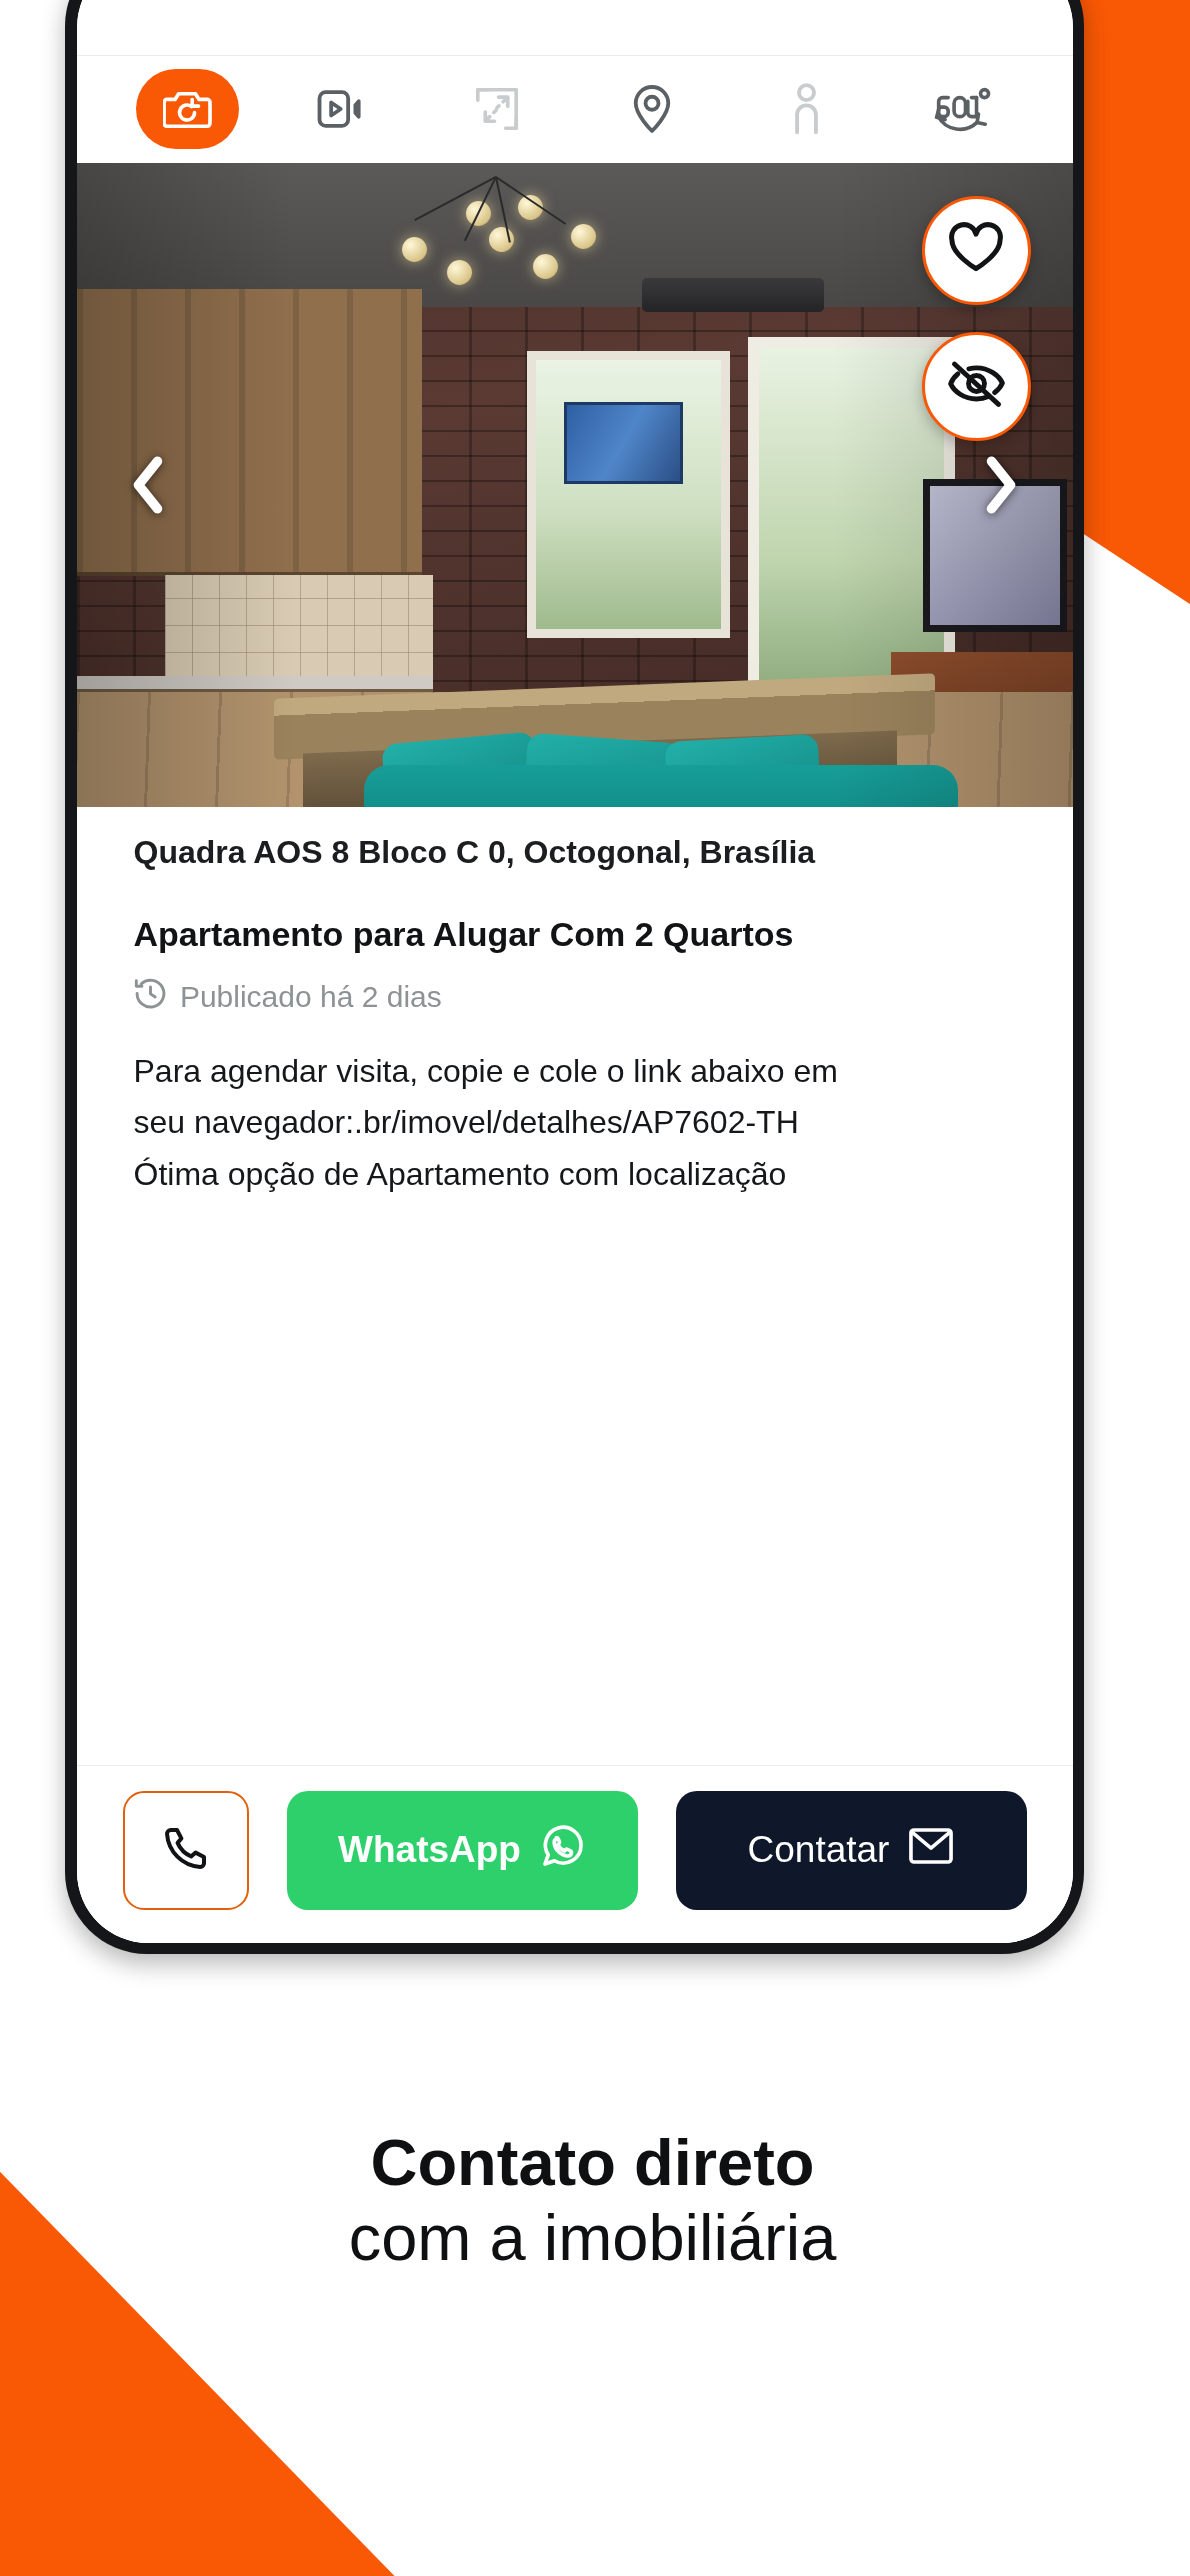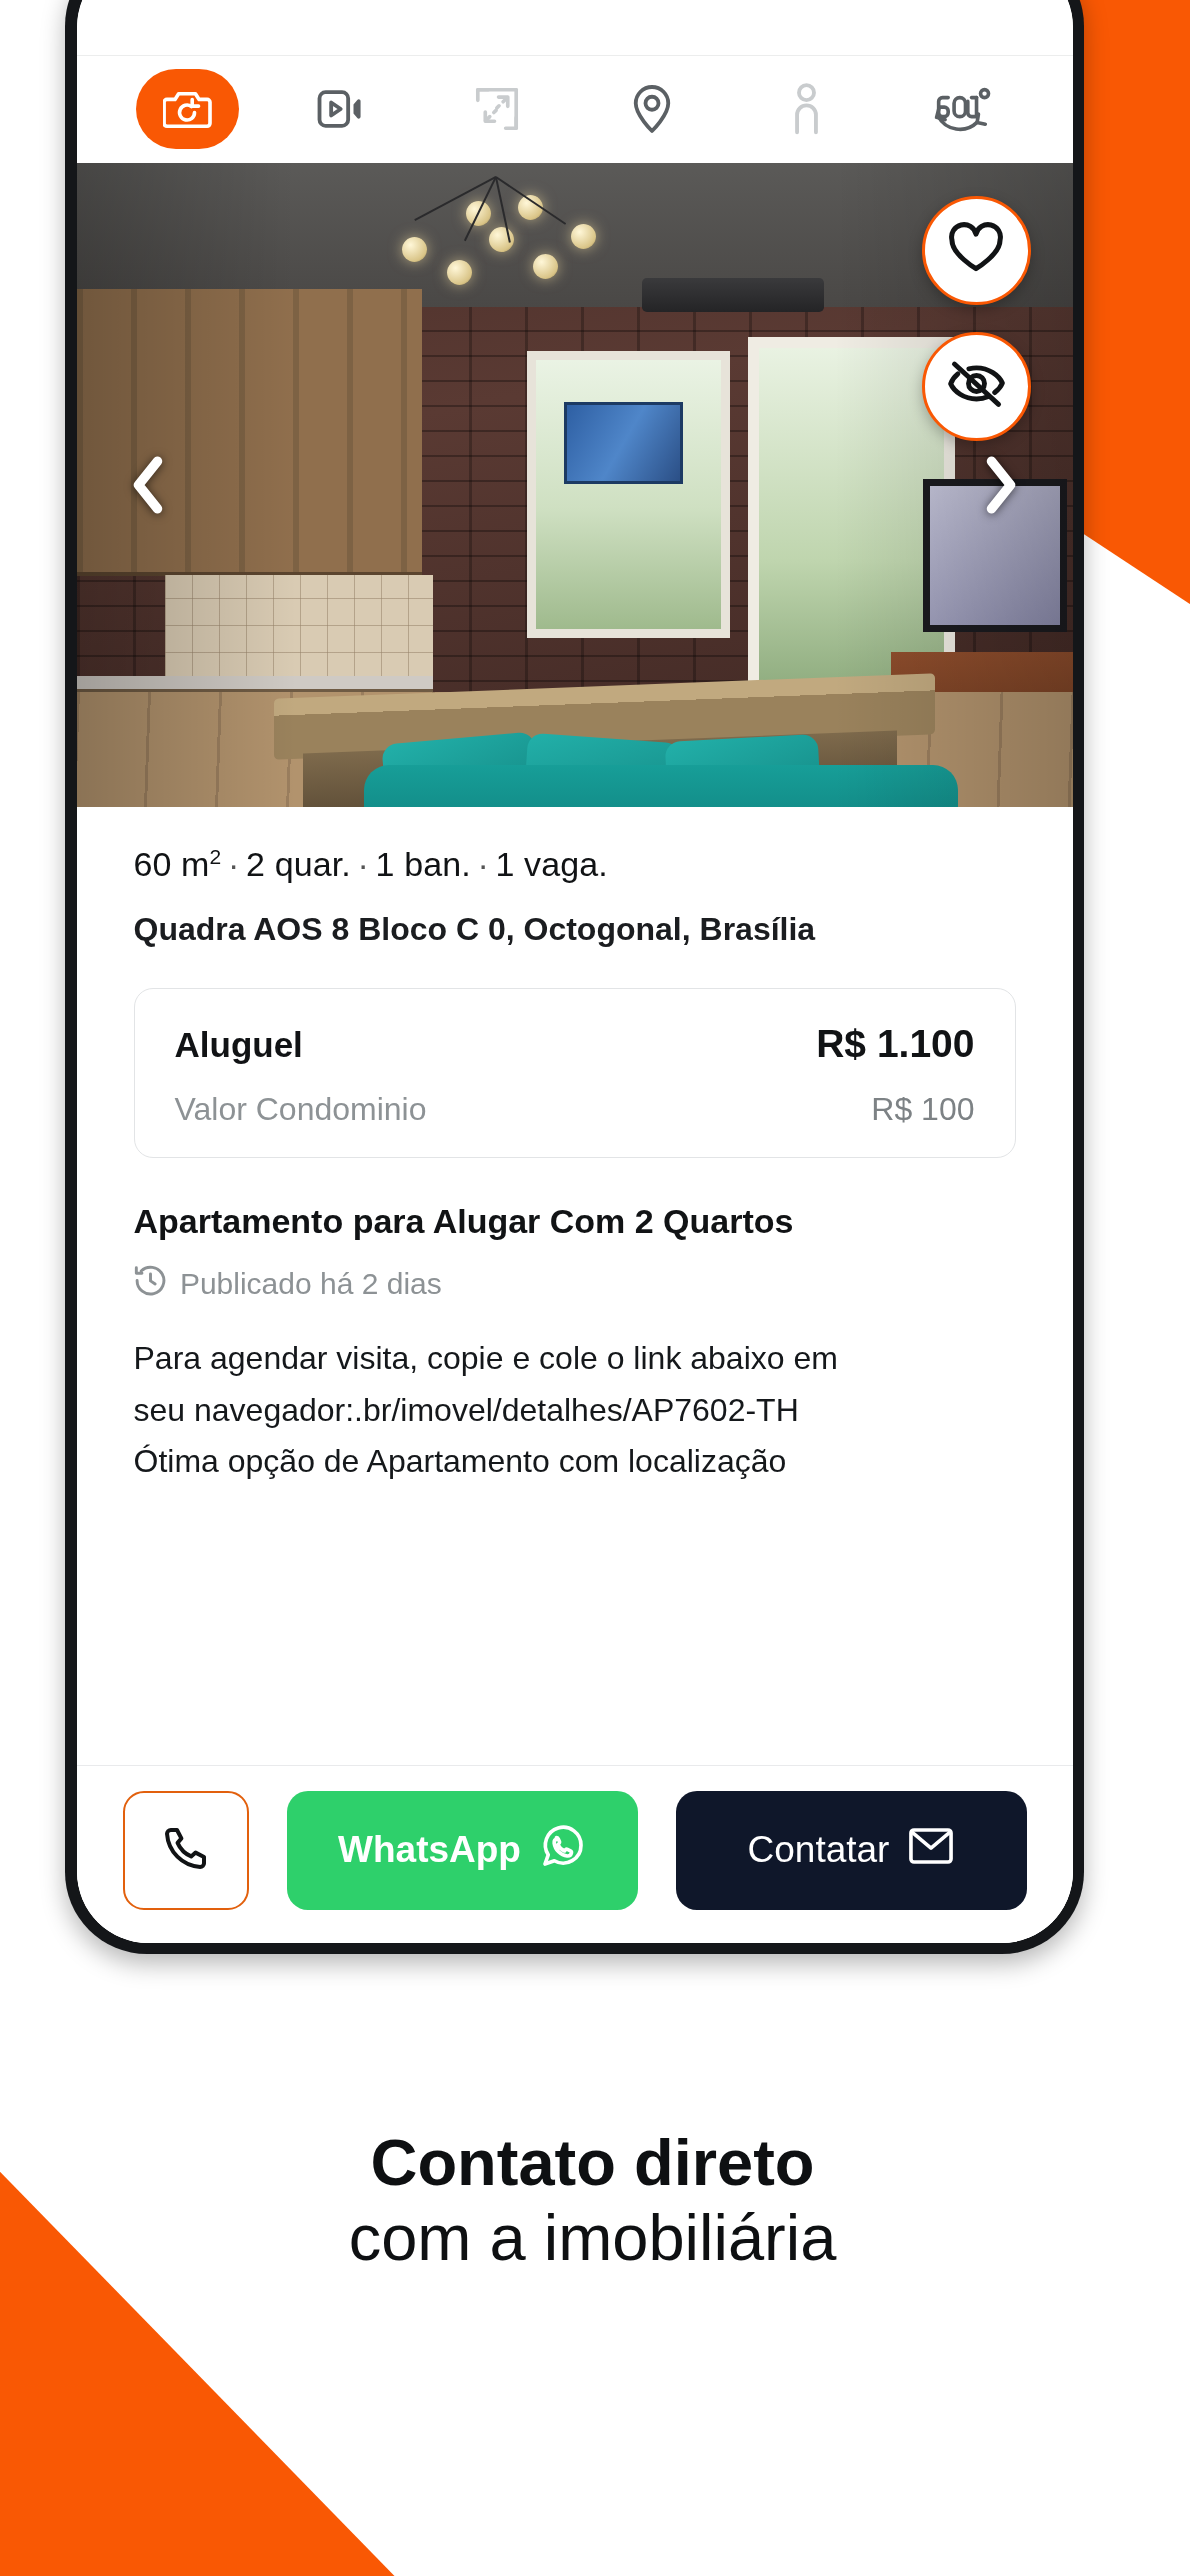--- a/index.html
+++ b/index.html
@@ -441,36 +441,23 @@
                   <circle cx="15" cy="13.2" r="4.2"></circle>
                   <path d="M3.4 3 26.6 24.2"></path>
                 </svg>
               </span>
             </div>
           </div>
         </div>
 
         <div class="details">
 
-          <div class="specs">
-            <span>60 m</span><sup>2</sup><span class="dot">·</span><span>2 quar.</span><span class="dot">·</span><span>1 ban.</span><span class="dot">·</span><span>1 vaga.</span>
-          </div>
 
           <div class="address">Quadra AOS 8 Bloco C 0, Octogonal, Brasília</div>
 
-          <div class="price-card">
-            <div class="price-row">
-              <span class="price-label">Aluguel</span>
-              <span class="price-value">R$ 1.100</span>
-            </div>
-            <div class="price-row">
-              <span class="price-sub-label">Valor Condominio</span>
-              <span class="price-sub-value">R$ 100</span>
-            </div>
-          </div>
 
           <div class="listing-title">Apartamento para Alugar Com 2 Quartos</div>
 
           <div class="published">
             <span>
               <svg width="33" height="33" viewBox="0 0 17 17" fill="none" stroke="#8d9295" stroke-width="1.5" stroke-linecap="round" stroke-linejoin="round">
                 <path d="M1.6 8.5a6.9 6.9 0 1 0 2.1-4.9"></path>
                 <path d="M1.2 1.9v2.9h2.9"></path>
                 <path d="M8.5 5.1v3.6l2.4 1.6"></path>
               </svg>

